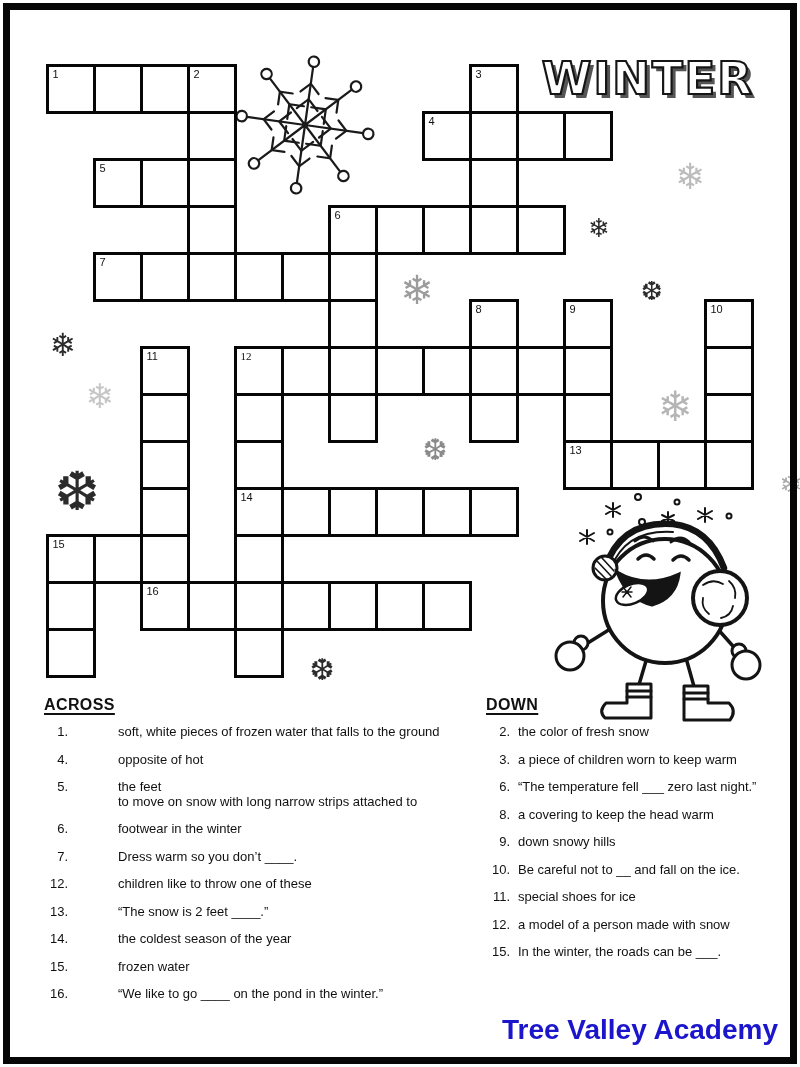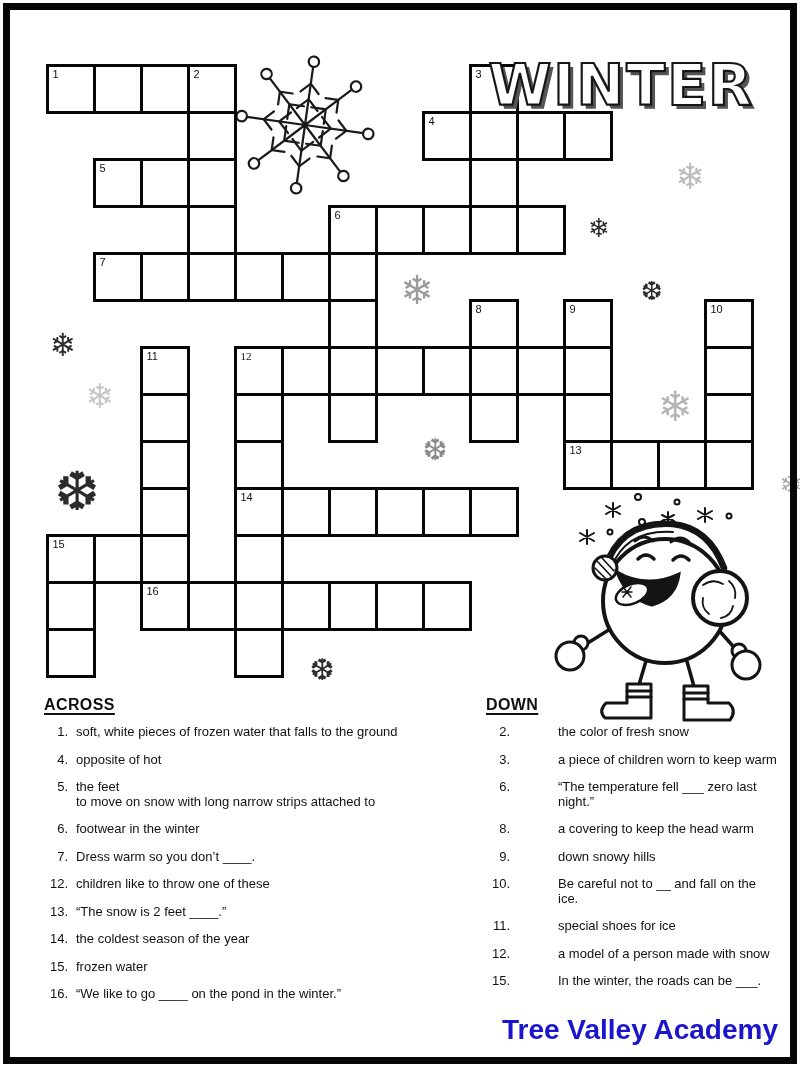--- a/index.html
+++ b/index.html
@@ -2,21 +2,21 @@
 <html><head>
 <meta charset="utf-8">
 <style>
   html,body{margin:0;padding:0;background:#fff;}
   .page{position:relative;width:800px;height:1067px;background:#ffffff;overflow:hidden;
         font-family:"Liberation Sans",sans-serif;color:#111;}
   .page-border{position:absolute;left:3px;top:3px;right:3px;bottom:3px;
         border:7px solid #060606;pointer-events:none;z-index:9;}
   
   .title{position:absolute;top:52px;right:46px;z-index:3;
-        font-family:"DejaVu Sans",sans-serif;font-weight:bold;font-size:57px;
+        font-family:"DejaVu Sans",sans-serif;font-weight:bold;font-size:45px;
         letter-spacing:2px;color:#ffffff;-webkit-text-stroke:2.2px #161616;
         text-shadow:4px 4px 0 #555555;}
   
   .grid-layer{position:absolute;left:0;top:0;z-index:2;}
   .cell{position:absolute;width:50px;height:50px;box-sizing:border-box;
         border:3px solid #060606;background:#ffffff;}
   .cellnum{position:absolute;top:1px;left:4px;font-size:11px;line-height:12px;
         font-weight:500;color:#111;}
   
   .decor-layer{position:absolute;left:0;top:0;z-index:1;}
@@ -26,22 +26,22 @@
   .snowman{position:absolute;left:543px;top:488px;z-index:2;}
   
   .clue-col{position:absolute;top:696px;z-index:3;}
   .across-col{left:44px;width:402px;}
   .down-col{left:486px;width:292px;}
   .clue-header{font-size:16px;font-weight:bold;letter-spacing:.4px;
         text-decoration:underline;text-decoration-thickness:2px;text-underline-offset:3px;
         margin-bottom:11px;}
   .clue{display:flex;margin-bottom:13px;font-size:13px;line-height:14.5px;}
   .cnum{width:24px;text-align:right;flex:0 0 24px;margin-right:8px;}
-  .across-col .ctext{width:350px;}
-  .down-col .ctext{width:250px;margin-left:40px;}
+  .across-col .ctext{width:350px;margin-left:42px;}
+  .down-col .ctext{width:250px;}
   .ctext .just{text-align:justify;text-align-last:justify;}
   
   .footer-brand{position:absolute;right:22px;top:1014px;z-index:3;
         font-size:28px;font-weight:bold;line-height:32px;}
 </style>
 </head>
 <body>
 
 <div class="page">
   <div class="page-border"></div>

